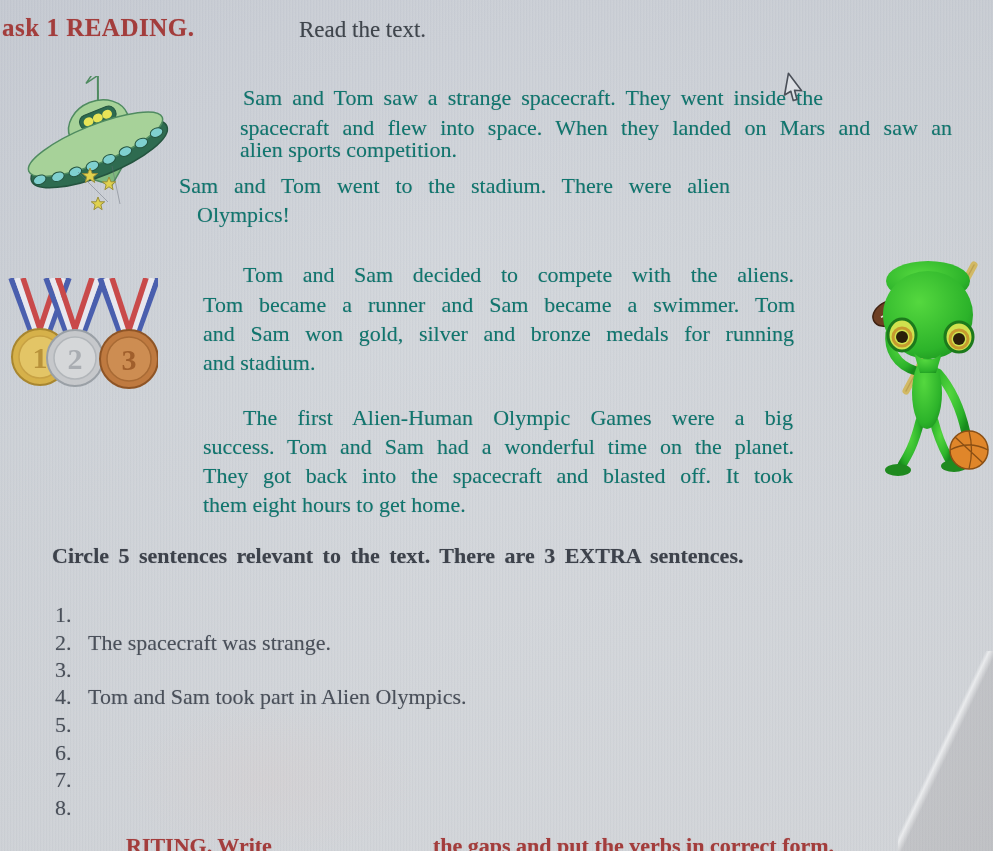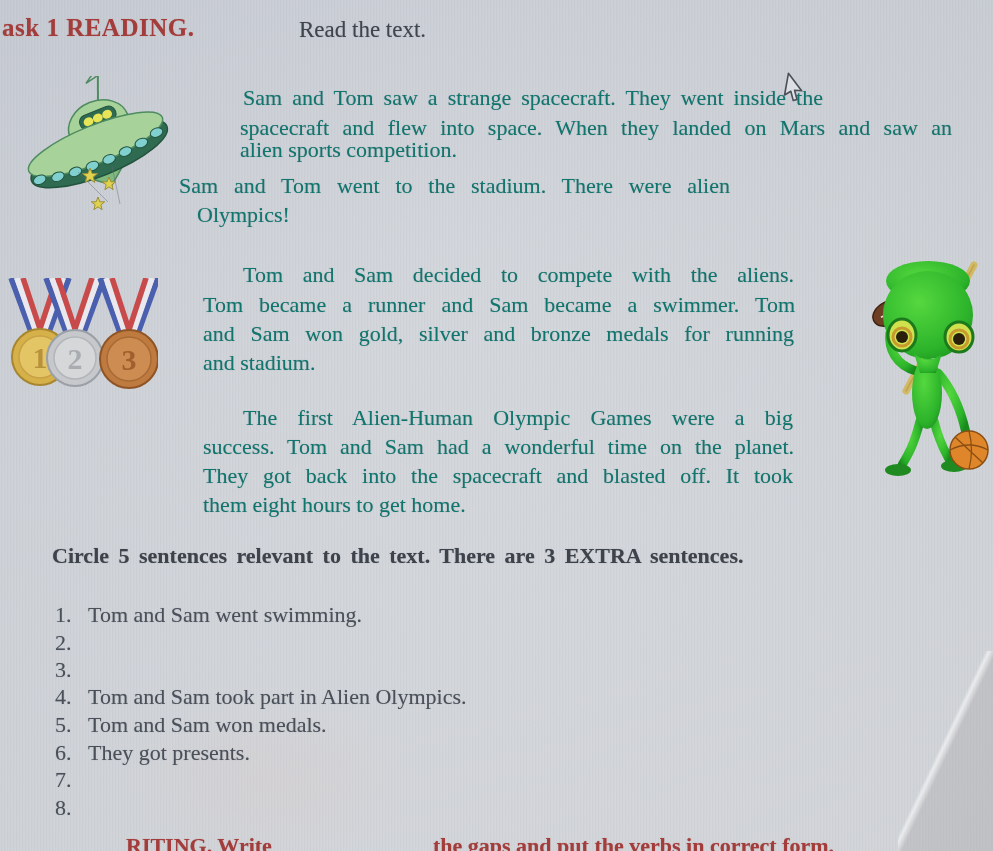--- a/index.html
+++ b/index.html
@@ -202,39 +202,37 @@
 
 <div class="line just" style="left:243px;top:404px;width:550px">The first Alien-Human Olympic Games were a big</div>
 <div class="line just" style="left:203px;top:433px;width:591px">success. Tom and Sam had a wonderful time on the planet.</div>
 <div class="line just" style="left:203px;top:462px;width:590px">They got back into the spacecraft and blasted off. It took</div>
 <div class="line" style="left:203px;top:491px">them eight hours to get home.</div>
 
 <div class="instruction">Circle 5 sentences relevant to the text. There are 3 EXTRA sentences.</div>
 
 <div class="list-row" style="left:55px;top:602px">
   <span class="num">1.</span>
-  <span>Tom and Sam went swimming.</span>
 </div>
 <div class="list-row" style="left:55px;top:630px">
   <span class="num">2.</span>
+  <span>The spacecraft was strange.</span>
 </div>
 <div class="list-row" style="left:55px;top:657px">
   <span class="num">3.</span>
 </div>
 <div class="list-row" style="left:55px;top:684px">
   <span class="num">4.</span>
   <span>Tom and Sam took part in Alien Olympics.</span>
 </div>
 <div class="list-row" style="left:55px;top:712px">
   <span class="num">5.</span>
-  <span>Tom and Sam won medals.</span>
 </div>
 <div class="list-row" style="left:55px;top:740px">
   <span class="num">6.</span>
-  <span>They got presents.</span>
 </div>
 <div class="list-row" style="left:55px;top:767px">
   <span class="num">7.</span>
 </div>
 <div class="list-row" style="left:55px;top:795px">
   <span class="num">8.</span>
 </div>
 
 <div class="footer-frag" style="left:126px;">RITING. Write</div>
 <div class="footer-frag" style="left:433px;">the gaps and put the verbs in correct form.</div>

